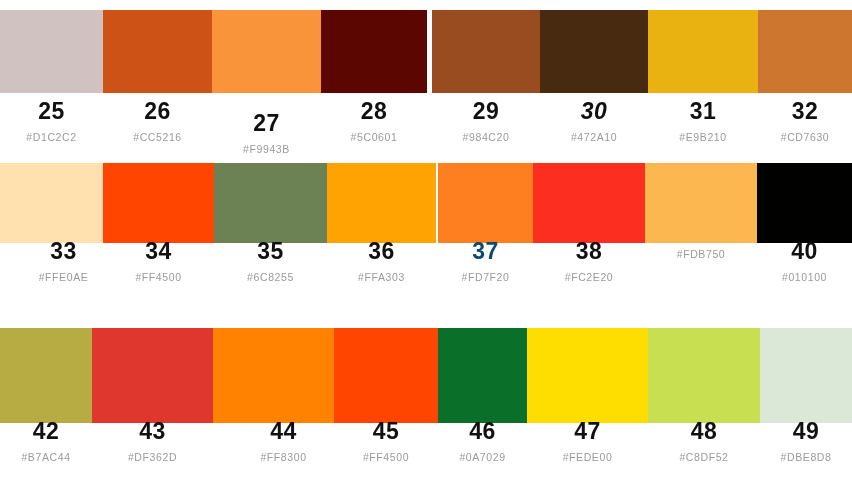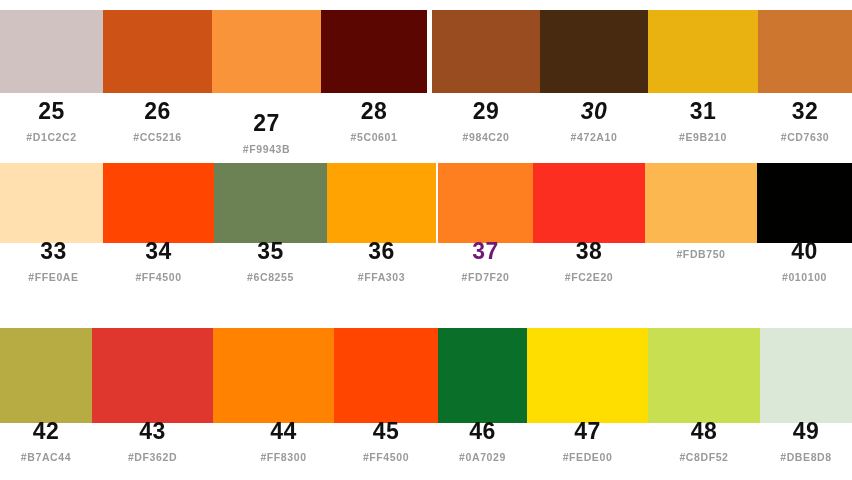--- a/index.html
+++ b/index.html
@@ -55,21 +55,21 @@
     font-size: 23px;
     font-weight: bold;
     color: #111111;
     letter-spacing: 0.5px;
     line-height: 1;
   }
   .swatch-hex {
     display: block;
     margin-top: 9px;
     font-size: 10.5px;
-    font-weight: bold;
+    font-weight: normal;
     color: #9a9a9a;
     letter-spacing: 0.6px;
     line-height: 1;
   }
   
   .row-1 { top: 10px; }
   .row-1 .swatch-strip { height: 83px; }
   .row-1 .label-strip { top: 90px; }
 
   .row-2 { top: 163px; }
@@ -135,38 +135,38 @@
         <div class="swatch" style="left: 0px; width: 103px; background: rgb(255, 224, 174);"></div>
         <div class="swatch" style="left: 103px; width: 111px; background: rgb(255, 69, 0);"></div>
         <div class="swatch" style="left: 214px; width: 113px; background: rgb(108, 130, 85);"></div>
         <div class="swatch" style="left: 327px; width: 109px; background: rgb(255, 163, 3);"></div>
         <div class="swatch" style="left: 438px; width: 95px; background: rgb(253, 127, 32);"></div>
         <div class="swatch" style="left: 533px; width: 112px; background: rgb(252, 46, 32);"></div>
         <div class="swatch" style="left: 645px; width: 112px; background: rgb(253, 183, 80);"></div>
         <div class="swatch" style="left: 757px; width: 95px; background: rgb(1, 1, 0);"></div>
       </div>
       <div class="label-strip">
-        <div class="label-cell" style="left: 2px; width: 103px;">
+        <div class="label-cell" style="left: 12px; width: 103px;">
           <span class="swatch-number" style="color: rgb(17, 17, 17);">33</span>
           <span class="swatch-hex" style="color: rgb(154, 154, 154);">#FFE0AE</span>
         </div>
         <div class="label-cell" style="left: 103px; width: 111px;">
           <span class="swatch-number" style="color: rgb(17, 17, 17);">34</span>
           <span class="swatch-hex" style="color: rgb(154, 154, 154);">#FF4500</span>
         </div>
         <div class="label-cell" style="left: 214px; width: 113px;">
           <span class="swatch-number" style="color: rgb(17, 17, 17);">35</span>
           <span class="swatch-hex" style="color: rgb(154, 154, 154);">#6C8255</span>
         </div>
         <div class="label-cell" style="left: 327px; width: 109px;">
           <span class="swatch-number" style="color: rgb(17, 17, 17);">36</span>
           <span class="swatch-hex" style="color: rgb(154, 154, 154);">#FFA303</span>
         </div>
         <div class="label-cell" style="left: 438px; width: 95px;">
-          <span class="swatch-number" style="color: #701a75;">37</span>
+          <span class="swatch-number" style="color: #0c4a6e;">37</span>
           <span class="swatch-hex" style="color: rgb(154, 154, 154);">#FD7F20</span>
         </div>
         <div class="label-cell" style="left: 533px; width: 112px;">
           <span class="swatch-number" style="color: rgb(17, 17, 17);">38</span>
           <span class="swatch-hex" style="color: rgb(154, 154, 154);">#FC2E20</span>
         </div>
         <div class="label-cell" style="left: 645px; width: 112px;">
           <span class="swatch-hex" style="color: rgb(154, 154, 154);">#FDB750</span>
         </div>
         <div class="label-cell" style="left: 757px; width: 95px;">

